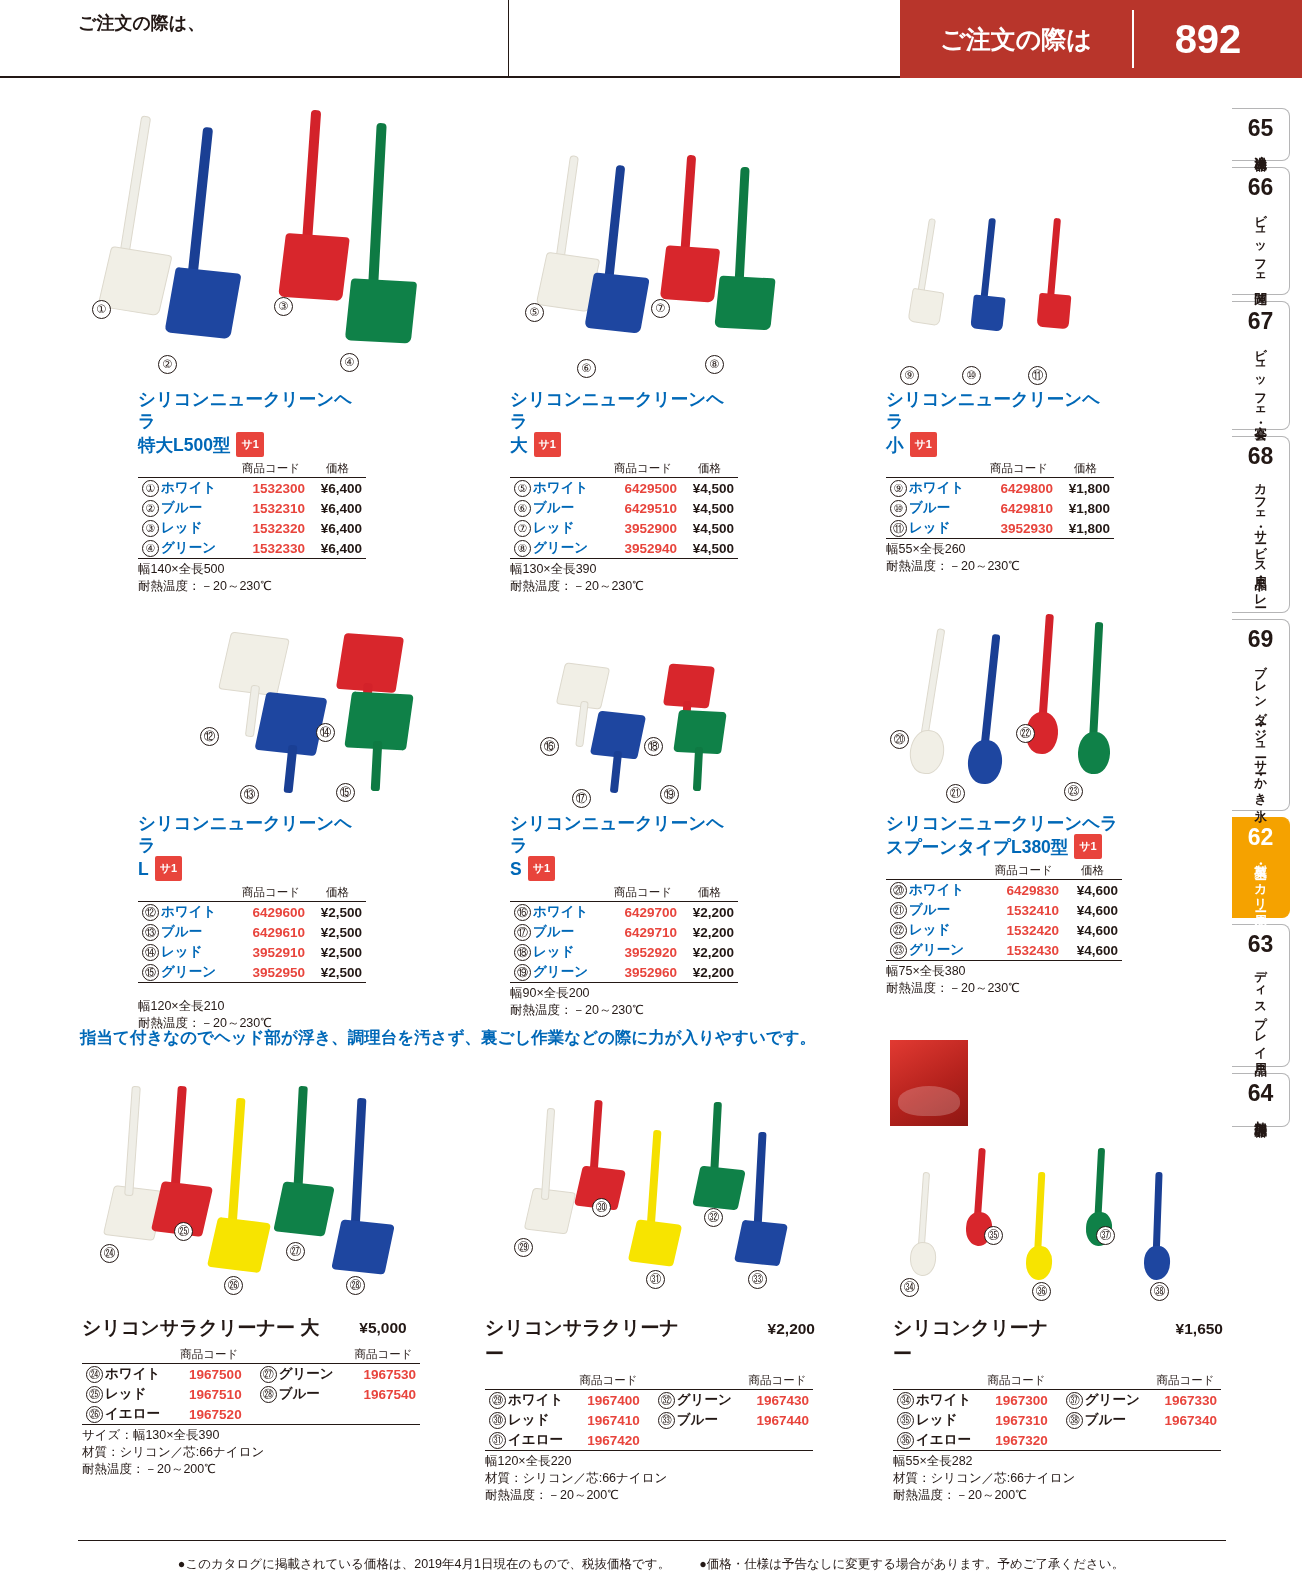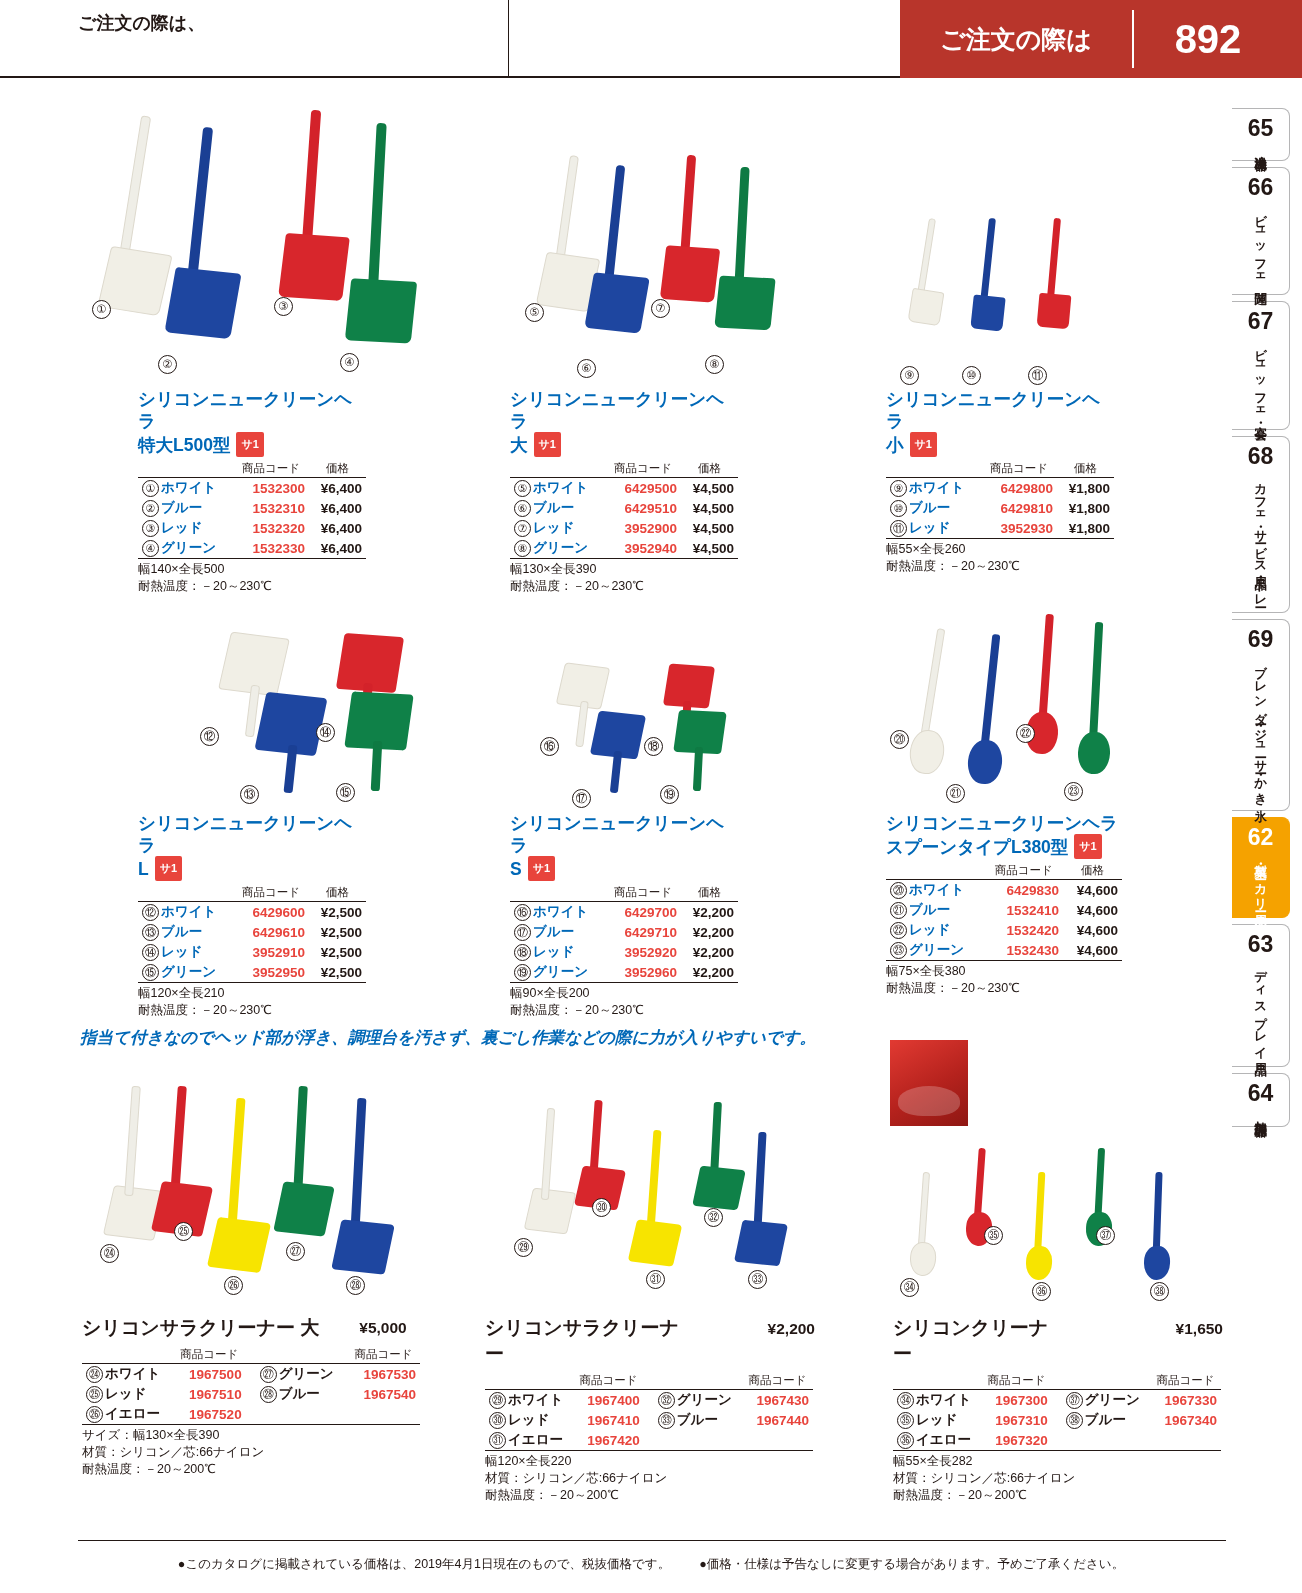--- a/index.html
+++ b/index.html
@@ -368,21 +368,21 @@
           <td class="ccode">3952910</td>
           <td class="cprice">¥2,500</td>
         </tr>
     <tr class="line-bot">
           <td><span class="cnl">⑮</span><span class="cname">グリーン</span></td>
           <td class="ccode">3952950</td>
           <td class="cprice">¥2,500</td>
         </tr>
   </tbody>
     </table>
-  <div class="note" style="margin-top:2px;">幅120×全長210</div>
+  <div class="note" style="margin-top:15px;">幅120×全長210</div>
   <div class="note">耐熱温度：－20～230℃</div>
 </div>
 
 <div class="block" style="left:510px;top:812px;width:230px;">
   <div class="ttl">シリコンニュークリーンヘラ</div>
   <div class="ttl2"><span>S</span><span class="badge">サ1</span></div>
   <table class="spec" style="margin-top:3px;width:228px;">
     <tbody>
         <tr class="hdrrow">
           <td></td>
@@ -444,21 +444,21 @@
           <td><span class="cnl">㉓</span><span class="cname">グリーン</span></td>
           <td class="ccode">1532430</td>
           <td class="cprice">¥4,600</td>
         </tr>
   </tbody>
     </table>
   <div class="note" style="margin-top:2px;">幅75×全長380</div>
   <div class="note">耐熱温度：－20～230℃</div>
 </div>
 
-<div class="lead" style="left:80px;top:1027px;width:860px;font-style:italic;">指当て付きなのでヘッド部が浮き、調理台を汚さず、裏ごし作業などの際に力が入りやすいです。</div>
+<div class="lead" style="left:80px;top:1027px;width:860px;">指当て付きなのでヘッド部が浮き、調理台を汚さず、裏ごし作業などの際に力が入りやすいです。</div>
 
 <div class="photo" style="left:890px;top:1040px;width:78px;height:86px;background:linear-gradient(150deg,#e23a32 0%,#b5221d 55%,#8e1713 100%);">
   <div style="position:absolute;left:8px;top:46px;width:62px;height:30px;background:rgba(255,255,255,.22);border-radius:50% 50% 40% 40%;"></div>
 </div>
 
 <div class="photo" style="left:90px;top:1080px;width:330px;height:230px;">
   <div style="position:absolute;left:18px;top:108px;width:52px;height:50px;background:#f1efe6;border:1px solid #ddd9cd;border-radius:4px;transform:skewX(-6deg) rotate(7deg);"></div>
   <div style="position:absolute;left:38px;top:6px;width:9px;height:110px;background:#efeee7;border:1px solid #ddd9cd;transform:rotate(4deg);border-radius:3px;"></div>
   <div style="position:absolute;left:84px;top:6px;width:9px;height:110px;background:#d3222a;transform:rotate(4deg);border-radius:3px;"></div>
   <div style="position:absolute;left:66px;top:104px;width:52px;height:50px;background:#d8262c;border-radius:4px;transform:skewX(-6deg) rotate(7deg);"></div>

